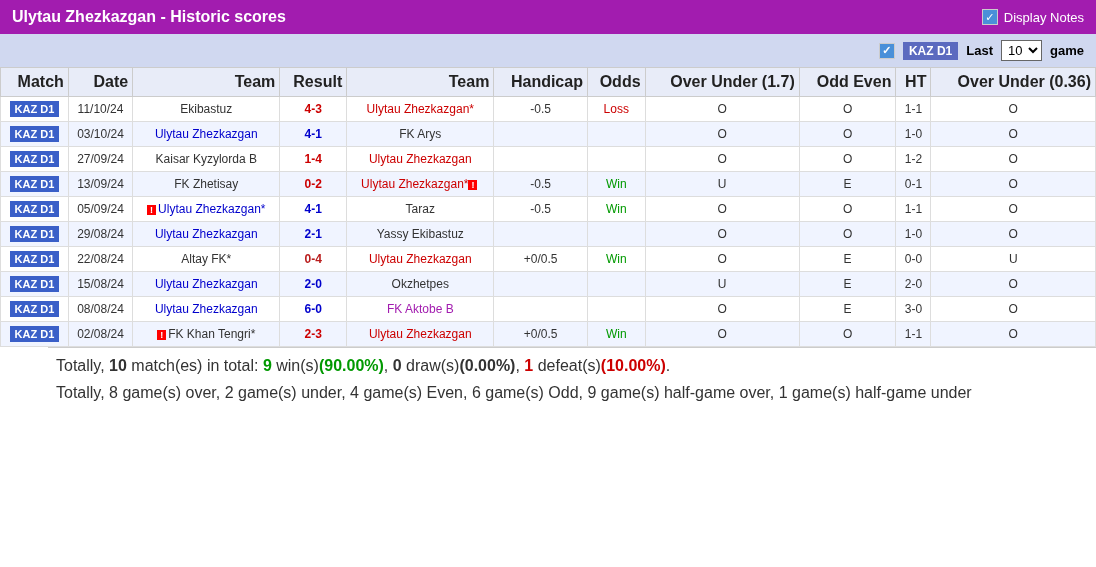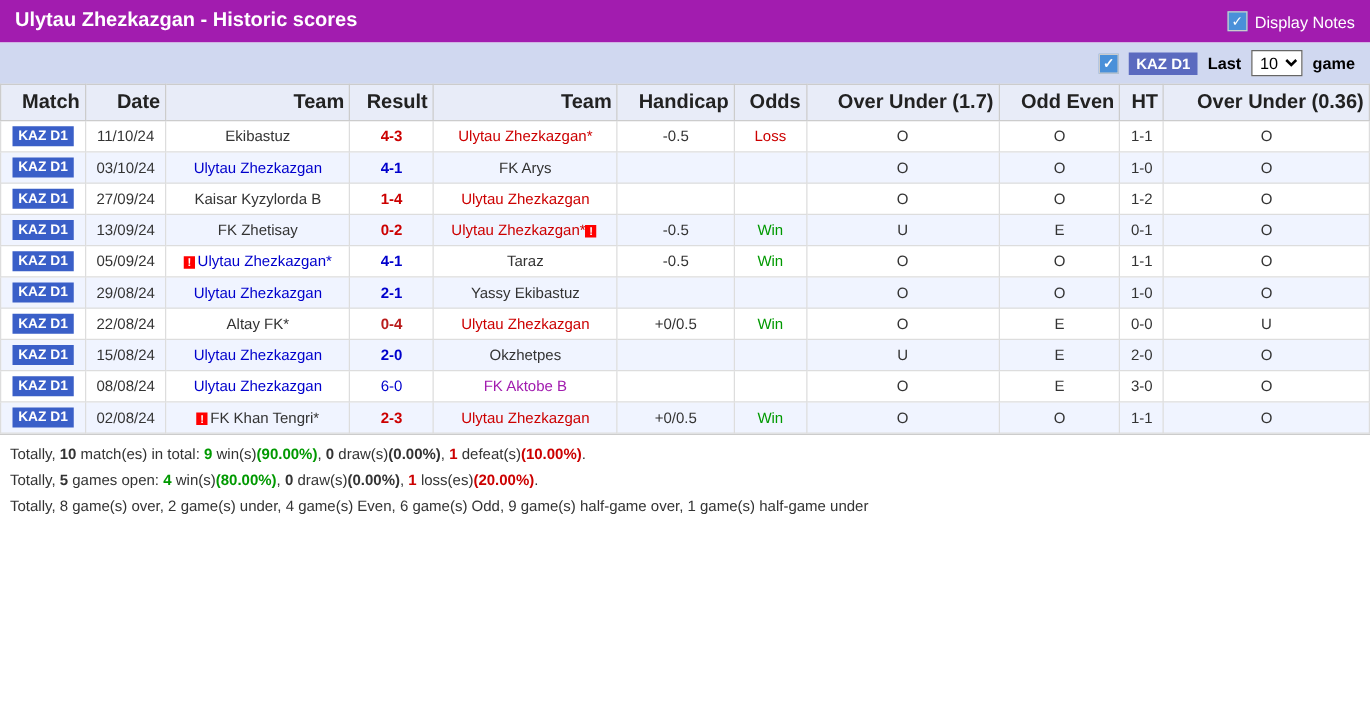--- a/index.html
+++ b/index.html
@@ -98,24 +98,25 @@
       background: red;
       color: white;
       font-size: 9px;
       padding: 0 3px;
       margin-right: 2px;
       font-weight: bold;
     }
 
     .footer {
       padding: 6px 8px;
-      font-size: 12px;
+      font-size: 16px;
       color: #333;
       border-top: 1px solid #ccc;
       background: #fff;
+      margin-left: 48px;
     }
     .footer p { margin-bottom: 3px; line-height: 1.5; }
     .bold { font-weight: bold; }
     .green { color: #009900; }
     .red-text { color: #cc0000; }
   </style>
 </head>
 <body>
 
 <div class="header">
@@ -256,21 +257,21 @@
     <td style="color:#333"></td>
     <td>U</td>
     <td>E</td>
     <td>2-0</td>
     <td>O</td>
   </tr>
       <tr>
     <td><span class="kaz-d1-badge">KAZ D1</span></td>
     <td>08/08/24</td>
     <td style="color:#0000cc">Ulytau Zhezkazgan</td>
-    <td style="color:#0000cc;font-weight:normal">6-0</td>
+    <td style="color:#0000cc;font-weight:bold">6-0</td>
     <td style="color:#a21caf">FK Aktobe B</td>
     <td></td>
     <td style="color:#333"></td>
     <td>O</td>
     <td>E</td>
     <td>3-0</td>
     <td>O</td>
   </tr>
       <tr>
     <td><span class="kaz-d1-badge">KAZ D1</span></td>
@@ -283,15 +284,14 @@
     <td>O</td>
     <td>O</td>
     <td>1-1</td>
     <td>O</td>
   </tr>
     </tbody>
 </table>
 
 <div class="footer">
   <p id="footer-line1">Totally, <span class="bold">10</span> match(es) in total: <span class="bold green">9</span> win(s)<span class="bold green">(90.00%)</span>, <span class="bold">0</span> draw(s)<span class="bold">(0.00%)</span>, <span class="bold red-text">1</span> defeat(s)<span class="bold red-text">(10.00%)</span>.</p>
-  <p id="footer-line2">Totally, <span class="bold">5</span> games open: <span class="bold green">4</span> win(s)<span class="bold green">(80.00%)</span>, <span class="bold">0</span> draw(s)<span class="bold">(0.00%)</span>, <span class="bold red-text">1</span> loss(es)<span class="bold red-text">(20.00%)</span>.</p>
   <p>Totally, 8 game(s) over, 2 game(s) under, 4 game(s) Even, 6 game(s) Odd, 9 game(s) half-game over, 1 game(s) half-game under</p>
 </div>
 
 </body></html>

